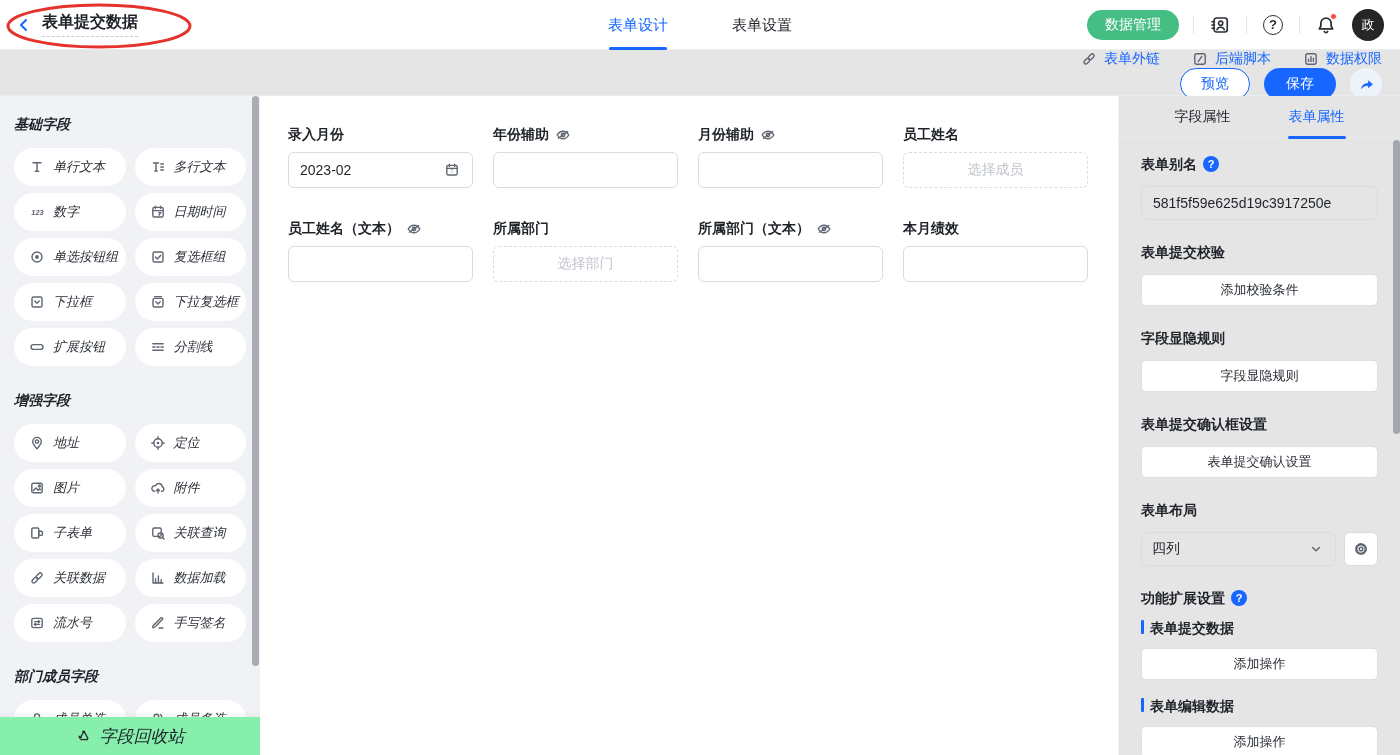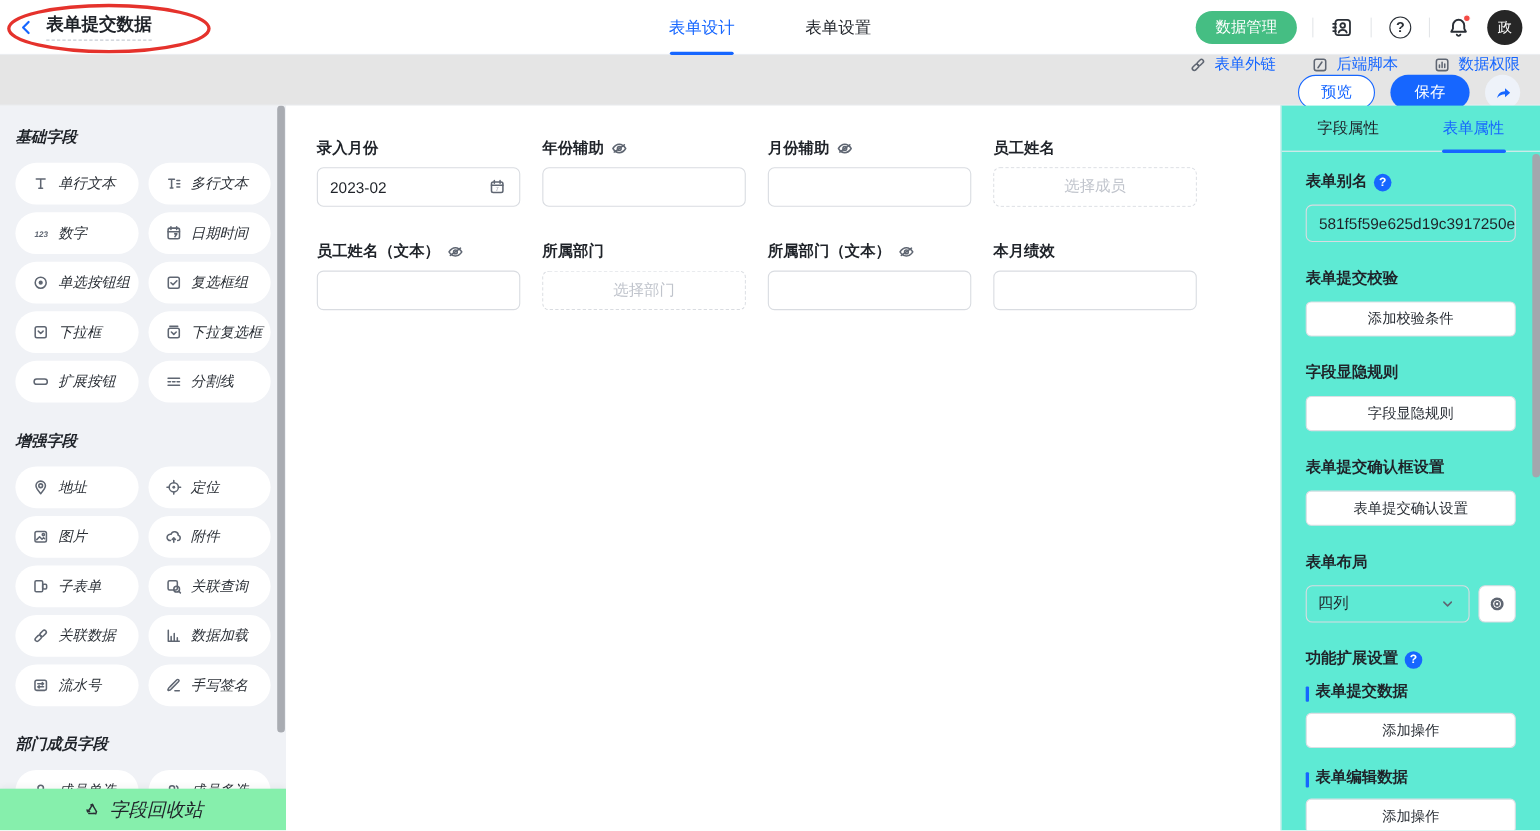--- a/index.html
+++ b/index.html
@@ -64,31 +64,31 @@
   .canvas { flex:1; background:#fff; padding:30px 28px; overflow:hidden; }
   .form-grid { display:grid; grid-template-columns:repeat(4,185px); gap:32px 20px; }
   .field-label { display:flex; align-items:center; gap:6px; font-size:14px; font-weight:700;
     margin-bottom:8px; height:18px; }
   .ctl { height:36px; border:1px solid #d9dce1; border-radius:6px; background:#fff;
     display:flex; align-items:center; padding:0 11px; font-size:14px; cursor:text; }
   .ctl.date { justify-content:space-between; }
   .ctl.dashed { border-style:dashed; justify-content:center; color:#c0c4cc; cursor:pointer; }
 
   
-  .panel { width:236px; flex:none; border-left:1px solid #eef0f3; background:#5eead4;
+  .panel { width:282px; flex:none; border-left:1px solid #eef0f3; background:#e5e5e5;
     position:relative; overflow:hidden; }
   .panel-tabs { height:42px; display:flex; justify-content:center; gap:58px;
     border-bottom:1px solid #e8eaed; }
   .panel-tab { height:42px; display:flex; align-items:center; font-size:14px; cursor:pointer; position:relative; }
   .panel-tab.active { color:#1666ff; }
   .panel-tab.active::after { content:""; position:absolute; left:50%; transform:translateX(-50%);
     bottom:-1px; width:58px; height:3px; border-radius:2px; background:#1666ff; }
   .panel-body { padding:18px 22px 0 22px; }
   .sec { margin-bottom:24px; }
-  .sec-title { font-size:14px; font-weight:700; display:flex; align-items:flex-end; gap:6px; margin-bottom:12px; }
+  .sec-title { font-size:14px; font-weight:700; display:flex; align-items:flex-start; gap:6px; margin-bottom:12px; }
   .sec-title.accent { margin-bottom:10px; }
   .accent-bar { width:3px; height:14px; background:#1666ff; border-radius:1px; display:inline-block; }
   .help-dot { width:16px; height:16px; border-radius:50%; background:#1666ff; color:#fff;
     font-size:11px; font-weight:700; display:inline-flex; align-items:center; justify-content:center; cursor:pointer; }
   .panel-input { height:34px; border:1px solid #d9dce1; border-radius:6px; width:100%;
     display:flex; align-items:center; padding:0 11px; font-size:14px; color:#1f2329; cursor:text; }
   .panel-btn { height:32px; border:1px solid #dcdfe4; border-radius:5px; width:100%; background:#fff;
     font-size:13px; color:#2a2f36; cursor:pointer; font-family:inherit; }
   .layout-row { display:flex; gap:8px; }
   .panel-select { flex:1; height:34px; border:1px solid #d9dce1; border-radius:6px;

